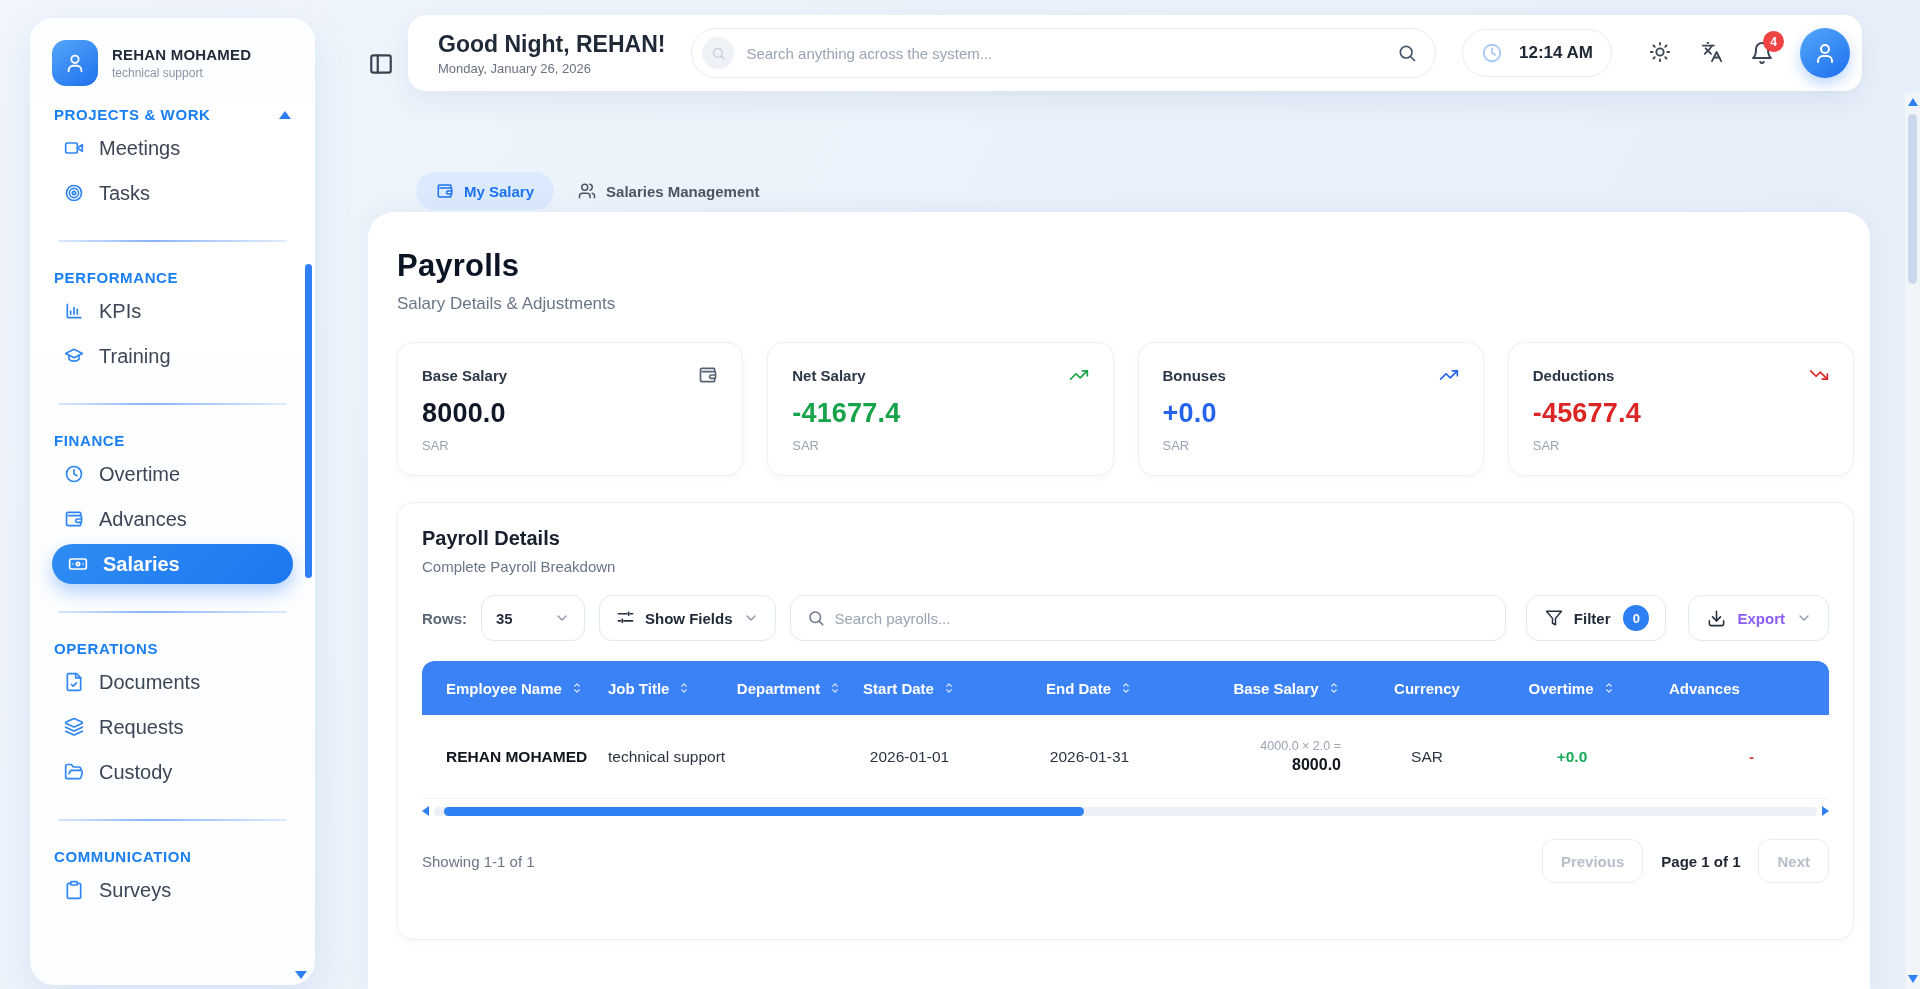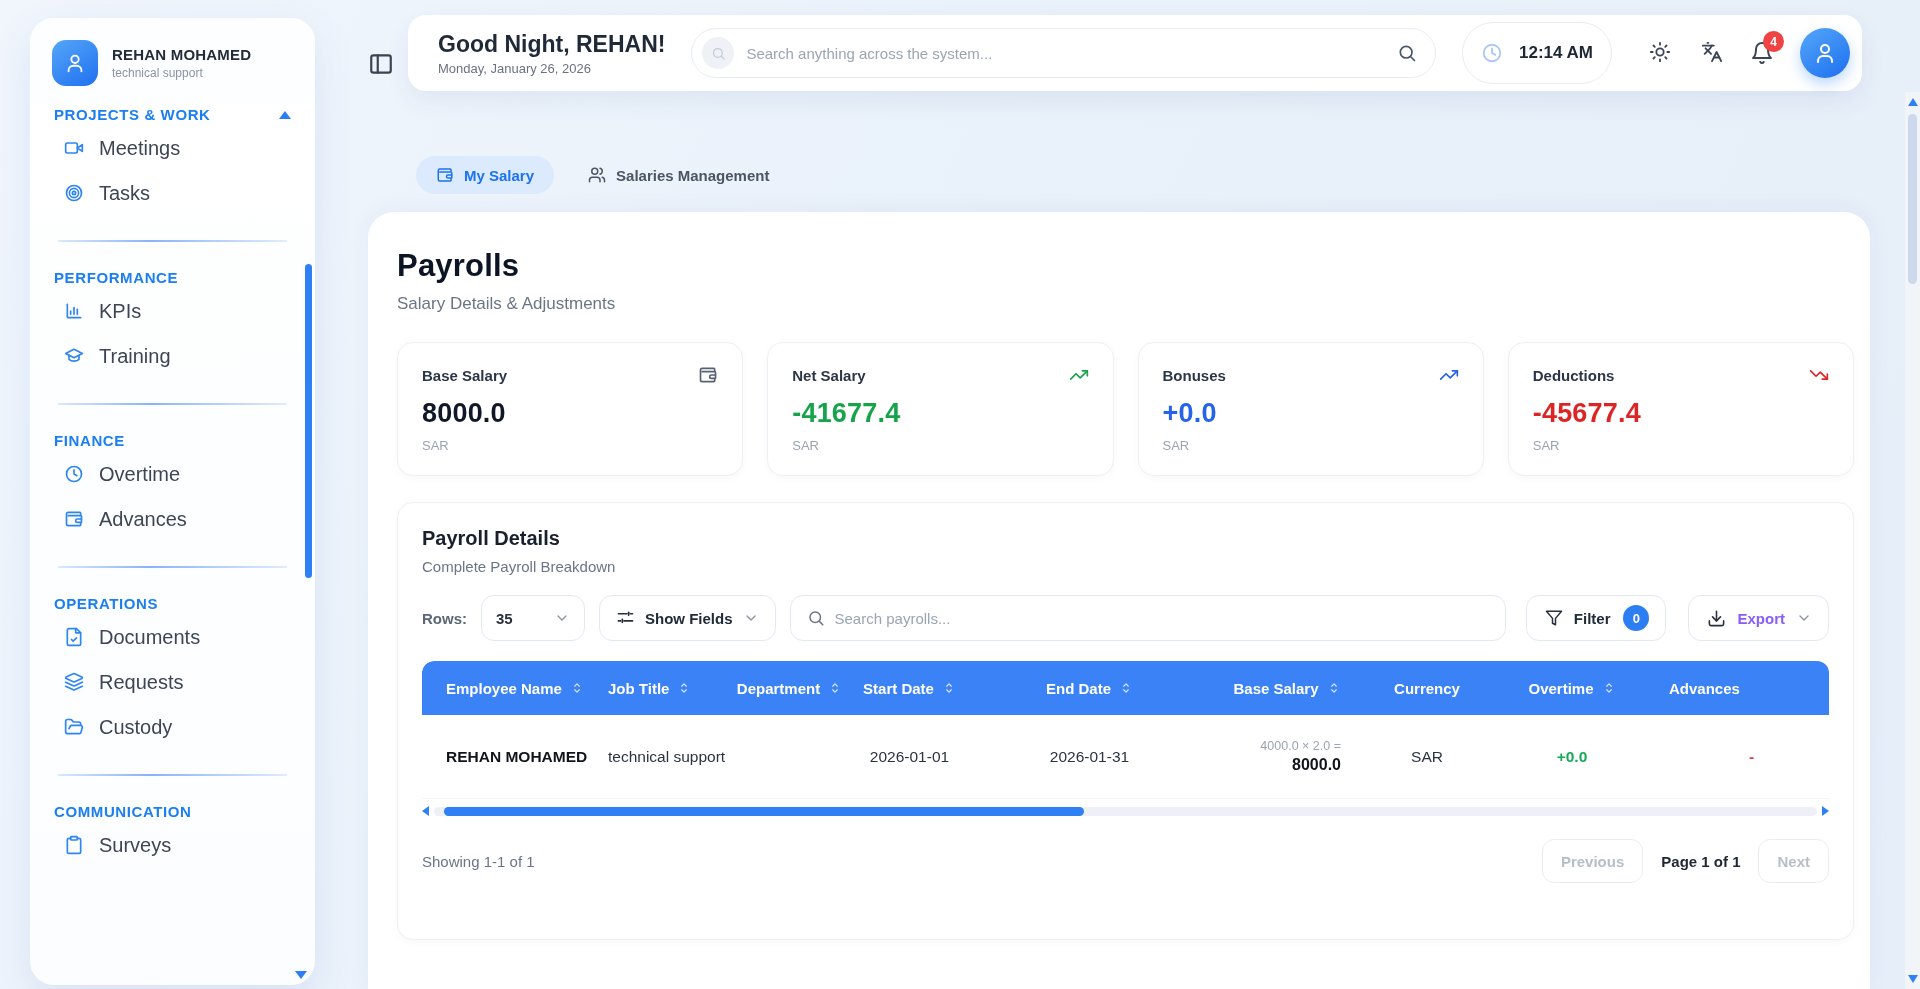--- a/index.html
+++ b/index.html
@@ -79,42 +79,42 @@
   .searchbar {
     flex:1; height:50px; margin:0 26px; border:1.5px solid #e8edf4; border-radius:999px;
     display:flex; align-items:center; gap:12px; padding:0 18px 0 10px; background:#fff;
   }
   .search-ava { width:32px; height:32px; border-radius:50%; background:#eef1f6; display:flex; align-items:center; justify-content:center; color:#c4ccd7; }
   .search-ava .ic { width:15px; height:15px; }
   .searchbar input { flex:1; border:none; outline:none; font-size:15px; color:#334155; font-family:inherit; background:transparent; }
   .searchbar input::placeholder { color:#9aa5b4; }
   .searchbar .mag { width:20px; height:20px; color:#475569; cursor:pointer; }
   .timepill {
-    display:flex; align-items:center; gap:16px; height:62px; padding:0 18px;
+    display:flex; align-items:center; gap:16px; height:48px; padding:0 18px;
     border:1.5px solid #e8edf4; border-radius:999px; margin-right:22px; cursor:default;
   }
   .timepill .ic { width:22px; height:22px; color:#a9c7f9; }
   .timepill .t { font-size:17px; font-weight:800; color:#1e2835; white-space:nowrap; }
   .hbtn { background:none; border:none; color:#3c4554; cursor:pointer; width:24px; height:24px; margin:0 14px; position:relative; }
   .hbtn .ic { width:22px; height:22px; }
   .bell-wrap { position:relative; margin:0 16px 0 12px; }
   .badge {
     position:absolute; top:-10px; right:-10px; min-width:21px; height:21px; border-radius:50%;
     background:#ee4444; color:#fff; font-size:12px; font-weight:700;
     display:flex; align-items:center; justify-content:center; padding:0 4px;
   }
   .avatar-btn {
     width:50px; height:50px; border-radius:50%; border:none; cursor:pointer; margin-left:10px;
     background:linear-gradient(145deg,#54a7f9,#1e6ff0); color:#fff;
     display:flex; align-items:center; justify-content:center; box-shadow:0 6px 14px rgba(33,124,240,.30);
   }
   .avatar-btn .ic { width:24px; height:24px; }
 
   
-  .tabs { position:absolute; left:416px; top:156px; display:flex; align-items:center; gap:30px; }
+  .tabs { position:absolute; left:416px; top:172px; display:flex; align-items:center; gap:20px; }
   .tab { display:flex; align-items:center; gap:10px; font-size:15px; font-weight:600; color:#4b5563; cursor:pointer; padding:10px 4px; }
   .tab .ic { width:18px; height:18px; }
   .tab.active { background:#dceafd; border-radius:999px; padding:10px 20px; color:#1d72f0; font-weight:700; }
   .tab.active .ic { color:#1d72f0; }
 
   
   .main {
     position:absolute; left:368px; top:212px; width:1502px; height:777px;
     background:#fff; border-radius:26px 26px 0 0; box-shadow:0 -2px 24px rgba(30,60,120,.05);
     padding:36px 16px 0 29px;
@@ -290,20 +290,30 @@
       </div>
       <div class="item">
         <span class="ic">
             <svg viewBox="0 0 24 24" fill="none" stroke="currentColor" stroke-width="2" stroke-linecap="round" stroke-linejoin="round">
               <path d="M20 7V5a1 1 0 0 0-1-1H5a2 2 0 0 0-2 2v12a2 2 0 0 0 2 2h14a1 1 0 0 0 1-1v-2"></path>
               <path d="M21 12v-3a1 1 0 0 0-1-1H5"></path>
               <path d="M16 12a2 2 0 0 0 0 4h5v-4h-5Z"></path>
             </svg>
           </span>
         <span>Advances</span>
+      </div>
+      <div class="item active">
+        <span class="ic">
+            <svg viewBox="0 0 24 24" fill="none" stroke="currentColor" stroke-width="2" stroke-linecap="round" stroke-linejoin="round">
+              <rect x="2" y="6" width="20" height="12" rx="2"></rect>
+              <circle cx="12" cy="12" r="2"></circle>
+              <path d="M6 12h.01M18 12h.01"></path>
+            </svg>
+          </span>
+        <span>Salaries</span>
       </div>
 
       <div class="divider"></div>
 
       <div class="sec-label">
         <span>OPERATIONS</span>
       </div>
       <div class="item">
         <span class="ic">
             <svg viewBox="0 0 24 24" fill="none" stroke="currentColor" stroke-width="2" stroke-linecap="round" stroke-linejoin="round">

